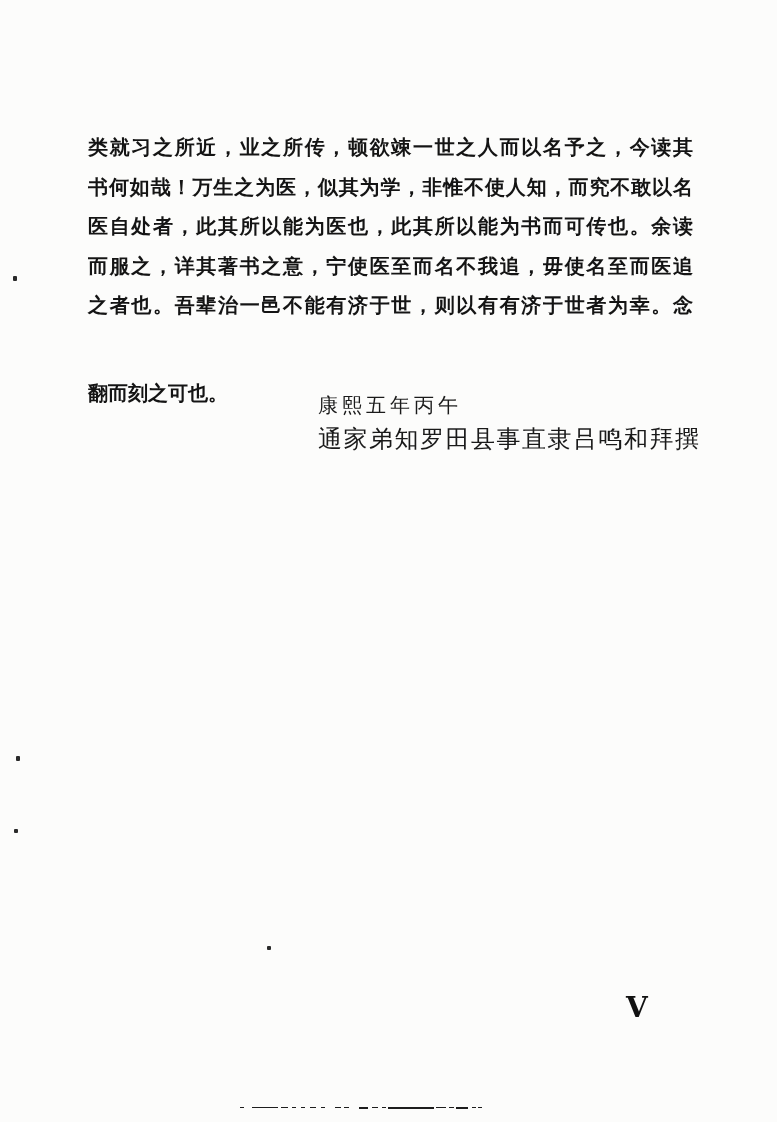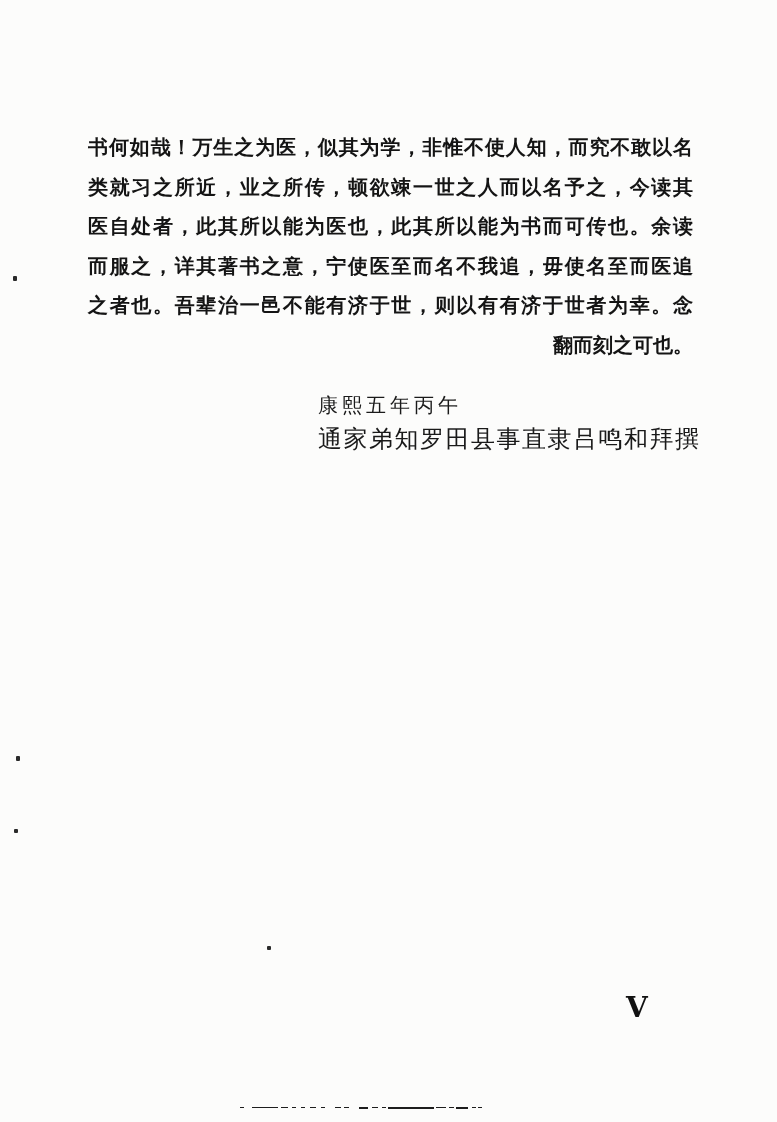--- a/index.html
+++ b/index.html
@@ -26,21 +26,21 @@
     color: #141414;
     letter-spacing: 0;
   }
   .body-text .line { white-space: nowrap; }
   .body-text .line.j {
     white-space: normal;
     text-align: justify;
     text-align-last: justify;
     text-justify: inter-character;
   }
-  .body-text .line.short { text-align: right; }
+  .body-text .line.short { text-align: left; margin-top: 48px; }
   
   .sig {
     position: absolute;
     left: 318px;
     color: #1a1a1a;
     font-weight: normal;
     white-space: nowrap;
   }
   .sig-date {
     top: 392px;
@@ -76,22 +76,22 @@
     position: absolute; top: 1px; height: 1px; background: #1d1d1d;
   }
   .bottom-dashes .dash.thick { height: 2px; }
 </style>
 </head>
 <body>
 
 <div class="page">
 
   <div class="body-text">
+    <div class="line j">类就习之所近，业之所传，顿欲竦一世之人而以名予之，今读其</div>
     <div class="line j">书何如哉！万生之为医，似其为学，非惟不使人知，而究不敢以名</div>
-    <div class="line j">类就习之所近，业之所传，顿欲竦一世之人而以名予之，今读其</div>
     <div class="line j">医自处者，此其所以能为医也，此其所以能为书而可传也。余读</div>
     <div class="line j">而服之，详其著书之意，宁使医至而名不我追，毋使名至而医追</div>
     <div class="line j">之者也。吾辈治一邑不能有济于世，则以有有济于世者为幸。念</div>
     <div class="line short">翻而刻之可也。</div>
   </div>
 
   <div class="sig sig-date">康熙五年丙午</div>
   <div class="sig sig-author">通家弟知罗田县事直隶吕鸣和拜撰</div>
 
   <div class="page-number">Ⅴ</div>

